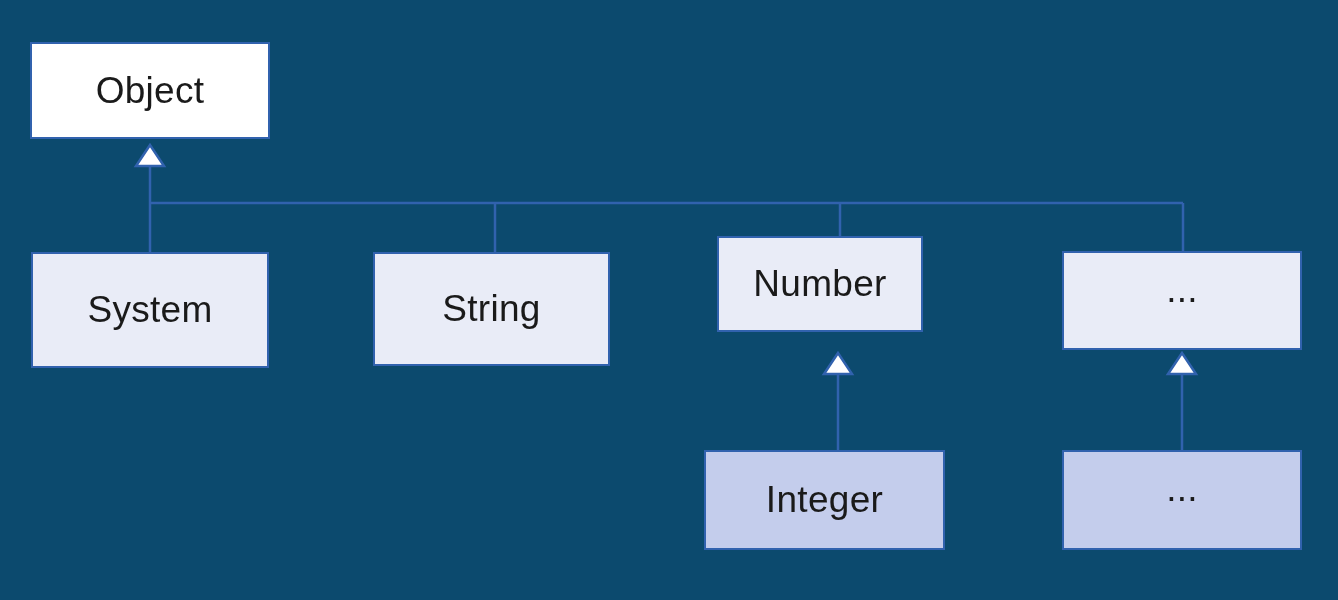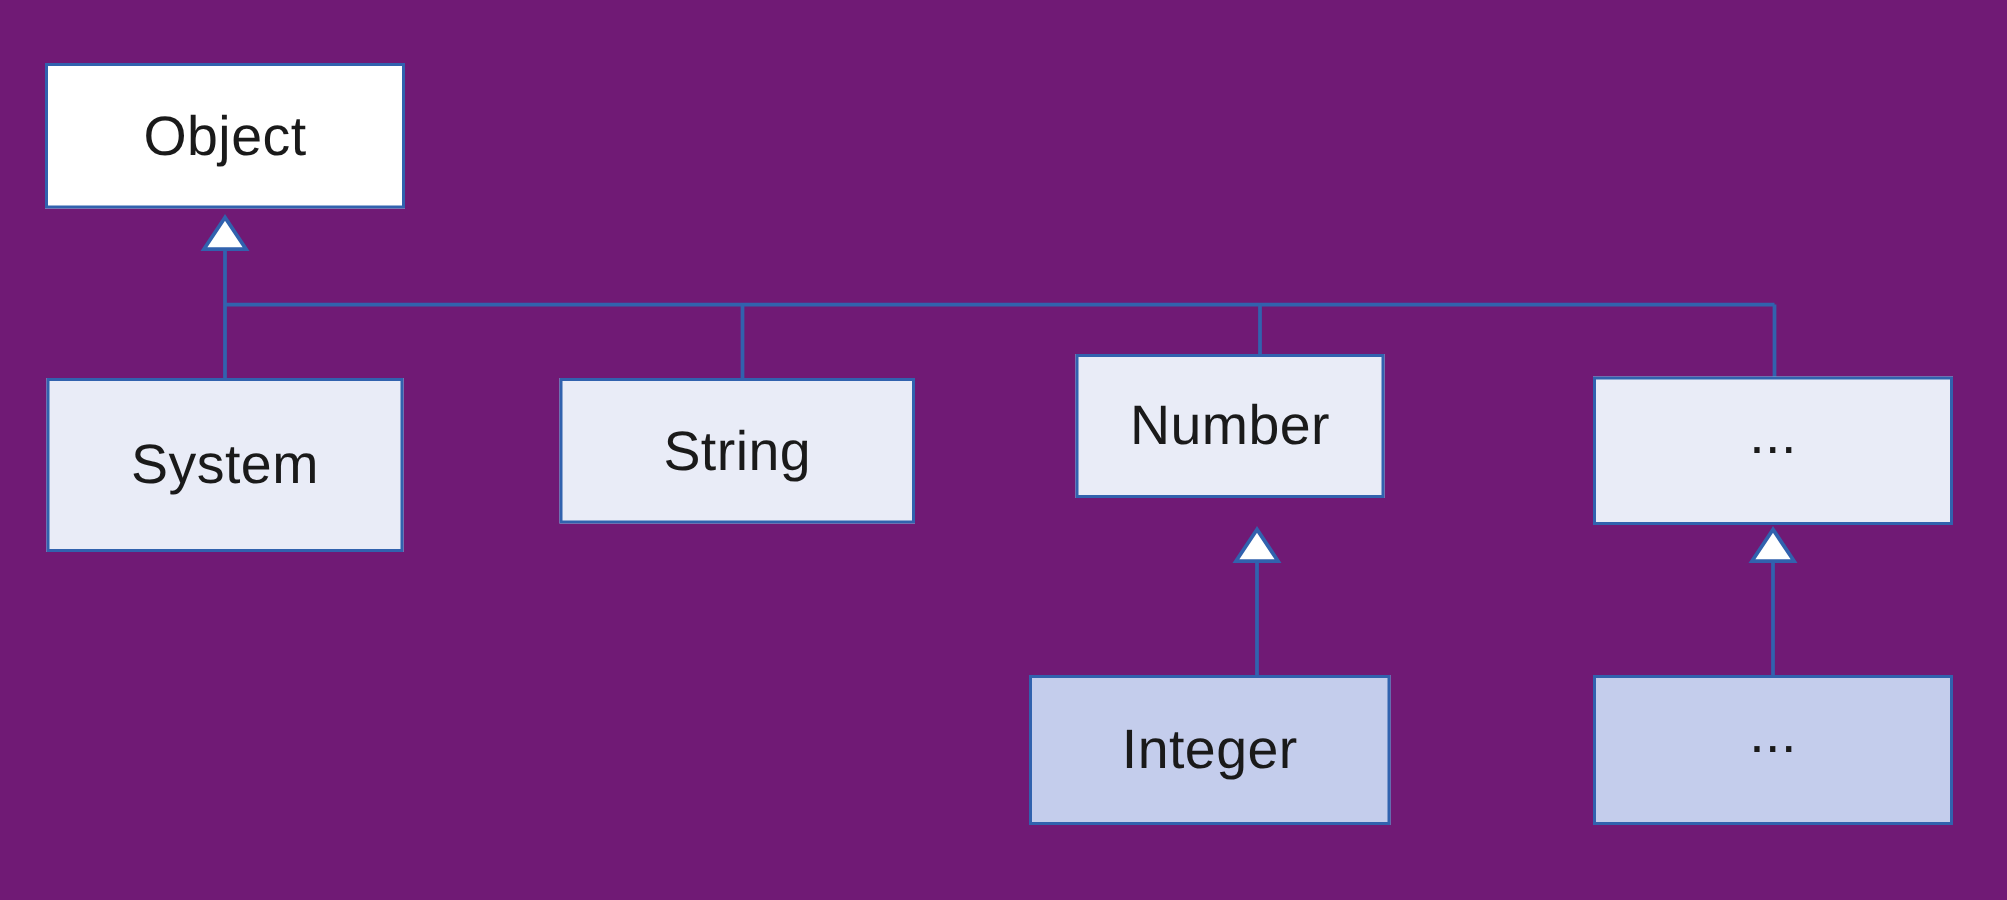--- a/index.html
+++ b/index.html
@@ -1,19 +1,19 @@
 <!DOCTYPE html>
 <html style="--stroke: #3162ae; --fill-white: #ffffff; --fill-light: #e9ecf7; --fill-dark: #c4cdec; --text: #1a1a1a;"><head>
 <meta charset="utf-8">
 <style>
   html,body{margin:0;padding:0;background:#ffffff;}
   .canvas{
     position:relative;
     width:1338px;height:600px;
-    background:#701a75;
+    background:#0c4a6e;
     font-family:"Liberation Sans", sans-serif;
     overflow:hidden;
   }
   svg.edge-layer{position:absolute;left:0;top:0;width:1338px;height:600px;}
   .edge-line{fill:none;stroke:var(--stroke);stroke-width:2.5;}
   .arrow-head{fill:var(--fill-white);stroke:var(--stroke);stroke-width:2.5;stroke-linejoin:miter;}
   .node{
     position:absolute;
     box-sizing:border-box;
     border:2.5px solid var(--stroke);
@@ -24,24 +24,24 @@
     letter-spacing:0.3px;
     user-select:none;
   }
   .fill-white{background:var(--fill-white);}
   .fill-light{background:var(--fill-light);}
   .fill-dark{background:var(--fill-dark);}
   .node.ellipsis .label{transform:translateY(-11px);}
   
   .n-object {left:30px;  top:42px;  width:240px;height:97px;}
   .n-system {left:31px;  top:252px; width:238px;height:116px;}
-  .n-string {left:373px; top:252px; width:237px;height:97px;}
+  .n-string {left:373px; top:252px; width:237px;height:114px;}
   .n-number {left:717px; top:236px; width:206px;height:96px;}
   .n-others {left:1062px;top:251px; width:240px;height:99px;}
-  .n-integer{left:686px; top:450px; width:241px;height:100px;}
+  .n-integer{left:704px; top:450px; width:241px;height:100px;}
   .n-others2{left:1062px;top:450px; width:240px;height:100px;}
 </style>
 </head>
 <body>
 
 <div class="canvas">
 
   <svg class="edge-layer" viewBox="0 0 1338 600" xmlns="http://www.w3.org/2000/svg">
 
     <path class="edge-line" d="M150 252 L150 165"></path>

